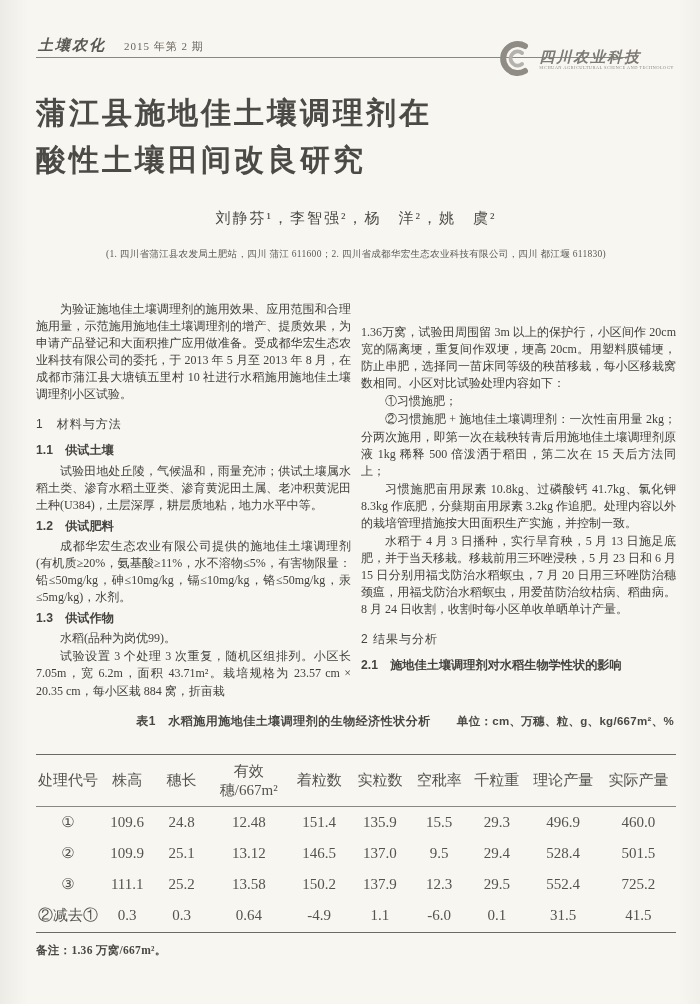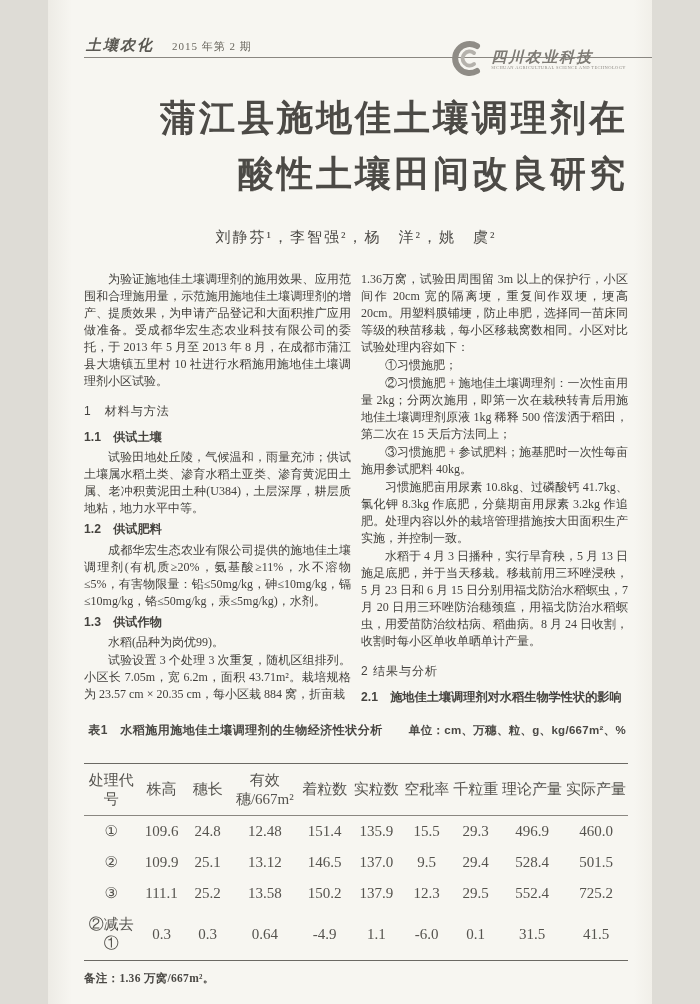--- a/index.html
+++ b/index.html
@@ -1,42 +1,42 @@
 <!DOCTYPE html>
 <html><head>
 <meta charset="utf-8">
 <style>
   * { box-sizing: border-box; }
   html,body { margin:0; padding:0; background:#dedcd6; }
   .page {
     position: relative;
-    width: 604px; height: 1004px;
+    width: 700px; height: 1004px;
     margin: 0 auto;
     background: linear-gradient(90deg, #edebe5 0%, #f7f6f1 4%, #f7f6f1 97%, #f1efe9 100%);
     font-family: "Liberation Serif", "DejaVu Serif", serif;
     color: #3f3f3f;
     padding: 20px 24px 0 36px;
     overflow: hidden;
   }
   
   .hdr { position: relative; height: 44px; }
   .hdr-rule { position:absolute; left:0; bottom:6px; width:590px; height:1px; background:#8a8781; }
   .hdr-left { position:absolute; left:2px; bottom:9px; white-space:nowrap; }
   .journal-name { font-weight:bold; font-style:italic; font-size:15px; color:#5a5852; letter-spacing:2px; }
   .issue { font-size:11px; color:#6a675f; margin-left:14px; letter-spacing:1px; }
   .logo { position:absolute; right:2px; top:18px; display:flex; align-items:center; gap:5px; }
   .logo-txt { display:flex; flex-direction:column; line-height:1.1; }
   .logo-name { font-size:15px; color:#7d7a74; font-weight:bold; font-style:italic; letter-spacing:2px; font-family:"Liberation Serif", serif; }
   .logo-sub { font-size:4.5px; color:#8e8b85; letter-spacing:.4px; }
   
-  .title { margin-top:26px; text-align:right; font-family:"Liberation Sans","DejaVu Sans",sans-serif; font-weight:bold; font-size:36px; line-height:1.55; color:#4c4a46; letter-spacing:3px; }
+  .title { margin-top:26px; text-align:left; font-family:"Liberation Sans","DejaVu Sans",sans-serif; font-weight:bold; font-size:30px; line-height:1.55; color:#4c4a46; letter-spacing:3px; }
   .authors { margin-top:26px; text-align:center; font-size:15px; color:#4c4a46; letter-spacing:2px; }
   .affiliation { margin-top:20px; text-align:center; font-size:9.5px; color:#5c5953; letter-spacing:.3px; }
   
-  .cols { display:flex; gap:10px; margin-top:24px; }
+  .cols { display:flex; gap:10px; margin-top:40px;align-items:center; }
   .col { width:50%; font-size:12px; line-height:1.42; text-align:justify; color:#413f3b; }
   .col p { margin:0 0 1px 0; text-indent:2em; }
   .sec-h1 { font-family:"Liberation Sans","DejaVu Sans",sans-serif; font-weight:normal; font-size:12px; color:#45433f; margin:13px 0 9px 0; letter-spacing:1px; }
   .sec-h2 { font-family:"Liberation Sans","DejaVu Sans",sans-serif; font-weight:bold; font-size:12.2px; color:#45433f; margin:4px 0 3px 0; }
   
   .tblwrap { margin-top:12px; }
   .tcap-row { display:flex; align-items:baseline; font-family:"Liberation Sans","DejaVu Sans",sans-serif; font-weight:bold; color:#4a4844; margin-bottom:24px; }
   .tcap { margin:0 26px 0 auto; font-size:12px; letter-spacing:.5px; }
   .tunit { margin-right:2px; font-size:11.5px; letter-spacing:.3px; }
   table.t1 { width:100%; border-collapse:collapse; table-layout:fixed; font-size:15px; color:#55534e; }
@@ -69,38 +69,38 @@
         <span class="logo-sub">SICHUAN AGRICULTURAL SCIENCE AND TECHNOLOGY</span>
       </span>
     </div>
   </div>
 
   <div class="title">
     <div>蒲江县施地佳土壤调理剂在</div>
     <div>酸性土壤田间改良研究</div>
   </div>
   <div class="authors">刘静芬¹，李智强²，杨　洋²，姚　虞²</div>
+  <div class="affiliation">(1. 四川省蒲江县农发局土肥站，四川 蒲江 611600；2. 四川省成都华宏生态农业科技有限公司，四川 都江堰 611830)</div>
 
   <div class="cols">
     <div class="col">
       <p>为验证施地佳土壤调理剂的施用效果、应用范围和合理施用量，示范施用施地佳土壤调理剂的增产、提质效果，为申请产品登记和大面积推广应用做准备。受成都华宏生态农业科技有限公司的委托，于 2013 年 5 月至 2013 年 8 月，在成都市蒲江县大塘镇五里村 10 社进行水稻施用施地佳土壤调理剂小区试验。</p>
       <div class="sec-h1">1　材料与方法</div>
       <div class="sec-h2">1.1　供试土壤</div>
       <p>试验田地处丘陵，气候温和，雨量充沛；供试土壤属水稻土类、渗育水稻土亚类、渗育黄泥田土属、老冲积黄泥田土种(U384)，土层深厚，耕层质地粘，地力水平中等。</p>
       <div class="sec-h2">1.2　供试肥料</div>
       <p>成都华宏生态农业有限公司提供的施地佳土壤调理剂(有机质≥20%，氨基酸≥11%，水不溶物≤5%，有害物限量：铅≤50mg/kg，砷≤10mg/kg，镉≤10mg/kg，铬≤50mg/kg，汞≤5mg/kg)，水剂。</p>
       <div class="sec-h2">1.3　供试作物</div>
       <p>水稻(品种为岗优99)。</p>
       <p>试验设置 3 个处理 3 次重复，随机区组排列。小区长 7.05m，宽 6.2m，面积 43.71m²。栽培规格为 23.57 cm × 20.35 cm，每小区栽 884 窝，折亩栽</p>
     </div>
     <div class="col">
       <p style="text-indent:0">1.36万窝，试验田周围留 3m 以上的保护行，小区间作 20cm 宽的隔离埂，重复间作双埂，埂高 20cm。用塑料膜铺埂，防止串肥，选择同一苗床同等级的秧苗移栽，每小区移栽窝数相同。小区对比试验处理内容如下：</p>
       <p>①习惯施肥；</p>
       <p>②习惯施肥 + 施地佳土壤调理剂：一次性亩用量 2kg；分两次施用，即第一次在栽秧转青后用施地佳土壤调理剂原液 1kg 稀释 500 倍泼洒于稻田，第二次在 15 天后方法同上；</p>
-      <p>③习惯施肥 + 参试肥料；施基肥时一次性每亩施用参试肥料 40kg。</p>
       <p>习惯施肥亩用尿素 10.8kg、过磷酸钙 41.7kg、氯化钾 8.3kg 作底肥，分蘖期亩用尿素 3.2kg 作追肥。处理内容以外的栽培管理措施按大田面积生产实施，并控制一致。</p>
       <p>水稻于 4 月 3 日播种，实行旱育秧，5 月 13 日施足底肥，并于当天移栽。移栽前用三环唑浸秧，5 月 23 日和 6 月 15 日分别用福戈防治水稻螟虫，7 月 20 日用三环唑防治穗颈瘟，用福戈防治水稻螟虫，用爱苗防治纹枯病、稻曲病。8 月 24 日收割，收割时每小区单收单晒单计产量。</p>
       <div class="sec-h1">2 结果与分析</div>
       <div class="sec-h2">2.1　施地佳土壤调理剂对水稻生物学性状的影响</div>
     </div>
   </div>
 
   <div class="tblwrap">
     <div class="tcap-row">
       <span class="tcap">表1　水稻施用施地佳土壤调理剂的生物经济性状分析</span>

